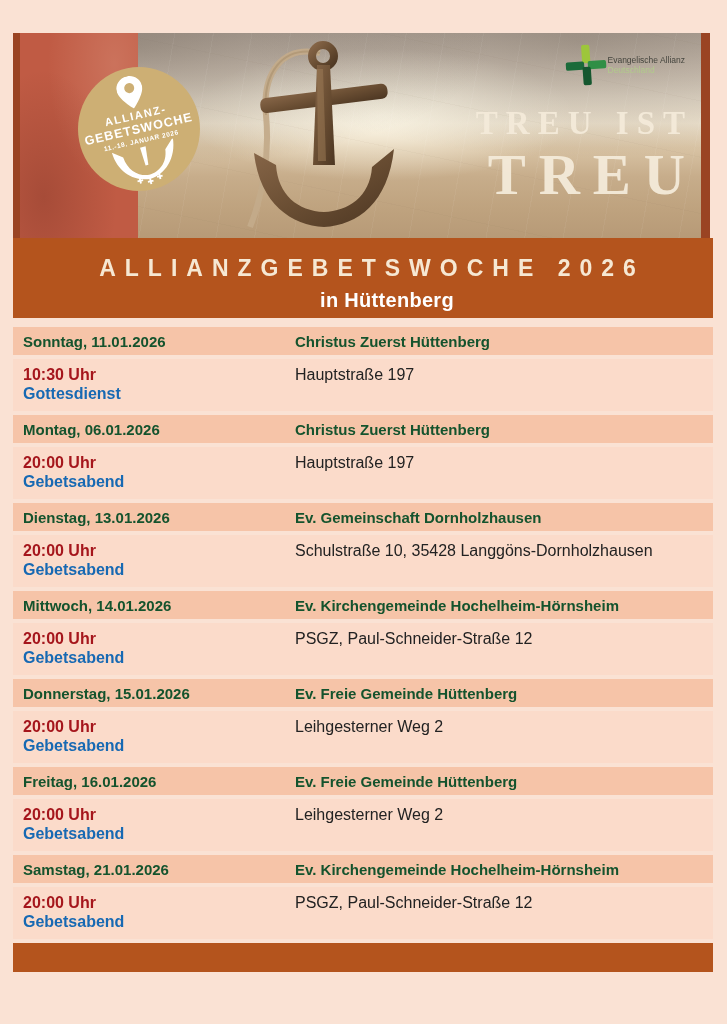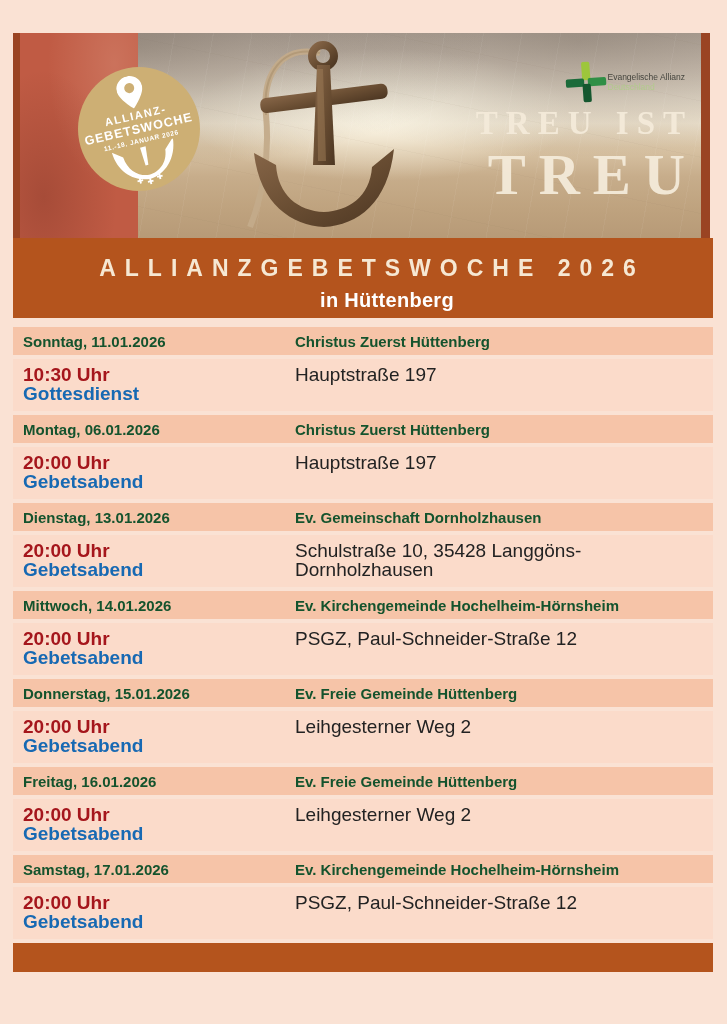--- a/index.html
+++ b/index.html
@@ -53,21 +53,21 @@
   .anchor-photo{position:absolute;left:200px;top:4px;}
   
   .headline{
     position:absolute;right:16px;top:74px;text-align:right;
     font-family:"Liberation Serif", serif;font-weight:bold;
     color:rgba(243,234,217,0.95);line-height:1;
   }
   .headline .hl1{font-size:33px;letter-spacing:8px;margin-right:-8px;}
   .headline .hl2{font-size:57px;letter-spacing:13px;margin-right:-13px;margin-top:6px;}
   
-  .logo{position:absolute;right:16px;top:27px;display:flex;align-items:center;}
+  .logo{position:absolute;right:16px;top:10px;display:flex;align-items:center;}
   .logo-text{line-height:10px;}
   .logo-t1{font-size:8.5px;color:#45453e;display:block;}
   .logo-t2{font-size:8.5px;color:#b2ca8c;display:block;}
   
   .banner{
     position:absolute;left:13px;top:238px;width:700px;height:80px;
     background:#b4541d;text-align:center;box-sizing:border-box;padding-left:9px;
   }
   .banner-title{
     margin-top:17px;font-size:23px;font-weight:bold;color:#f6e8d3;
@@ -78,21 +78,21 @@
   }
   
   .schedule{position:absolute;left:13px;top:327px;width:700px;}
   .row{display:flex;box-sizing:border-box;}
   .header-row{
     height:28px;background:#f6c4a8;align-items:center;margin-bottom:4px;
     font-weight:bold;font-size:15px;color:#14532d;
   }
   .detail-row{
     height:52px;background:#fbdbca;margin-bottom:4px;
-    font-size:19px;padding-top:6px;
+    font-size:16px;padding-top:6px;
   }
   .col-left{width:282px;padding-left:10px;box-sizing:border-box;flex-shrink:0;}
   .col-right{flex:1;padding-right:22px;}
   .time{color:#a5161c;font-weight:bold;line-height:19px;}
   .event{color:#1769b3;font-weight:bold;line-height:19px;}
   .addr{color:#222222;line-height:19px;}
   
   .footer-bar{
     position:absolute;left:13px;top:943px;width:700px;height:29px;background:#b4541d;
   }
@@ -261,21 +261,21 @@
       <div class="col-left">
         <div class="time">20:00 Uhr</div>
         <div class="event">Gebetsabend</div>
       </div>
       <div class="col-right addr">Leihgesterner Weg 2</div>
     </div>
   </div>
 
   <div class="day-group">
     <div class="row header-row">
-      <div class="col-left">Samstag, 17.01.2026</div>
+      <div class="col-left">Samstag, 21.01.2026</div>
       <div class="col-right">Ev. Kirchengemeinde Hochelheim-Hörnsheim</div>
     </div>
     <div class="row detail-row">
       <div class="col-left">
         <div class="time">20:00 Uhr</div>
         <div class="event">Gebetsabend</div>
       </div>
       <div class="col-right addr">PSGZ, Paul-Schneider-Straße 12</div>
     </div>
   </div>

